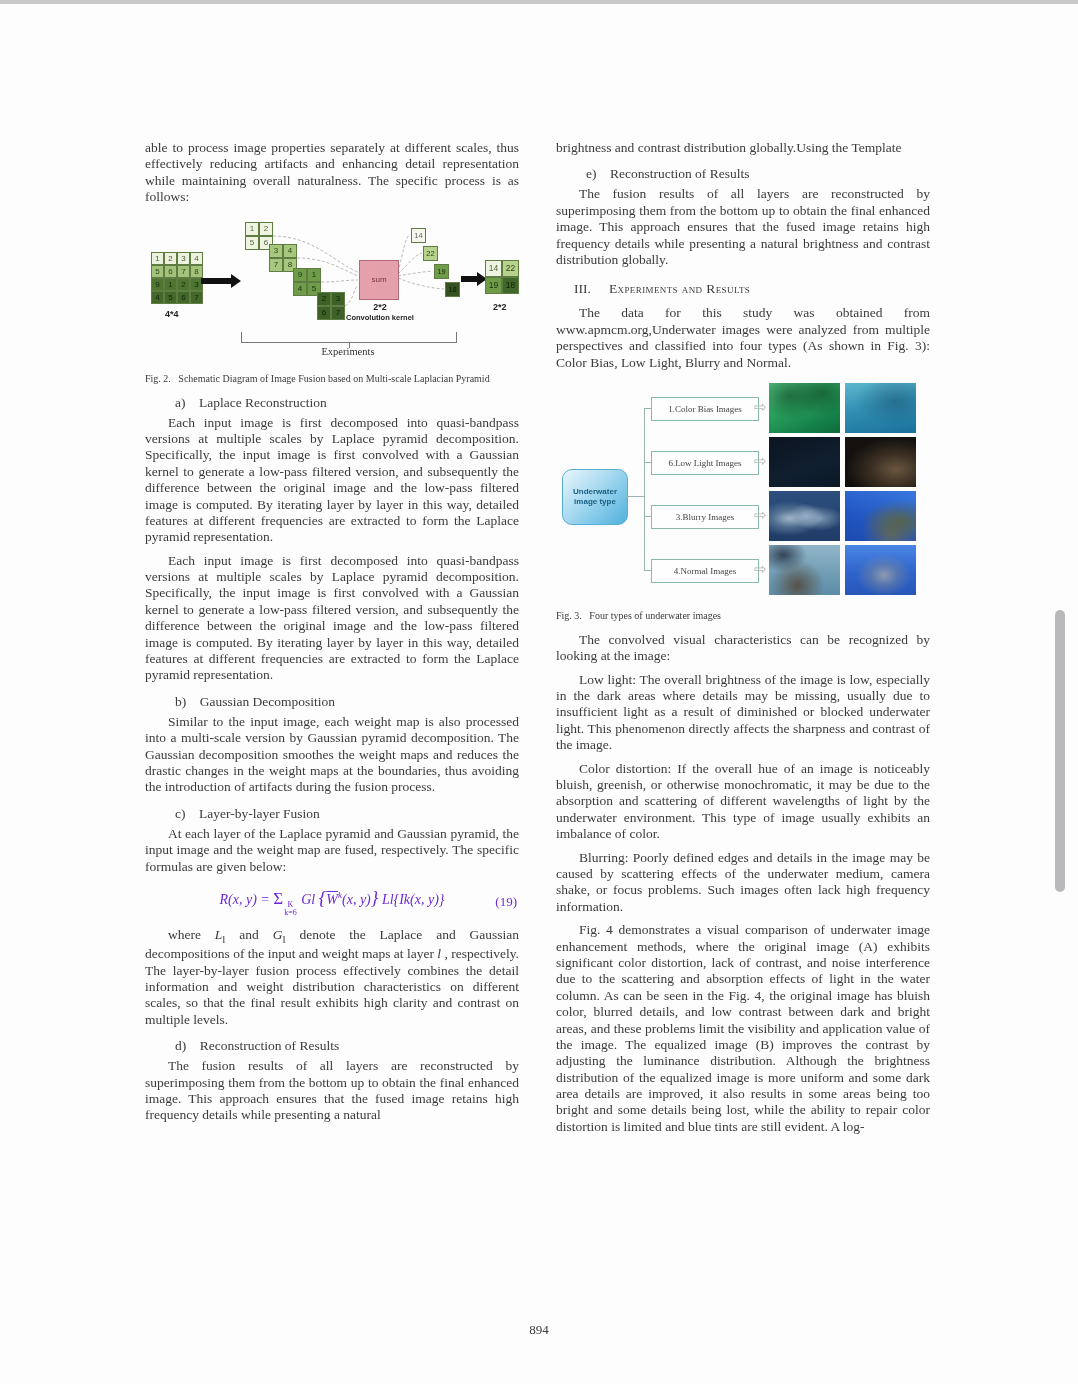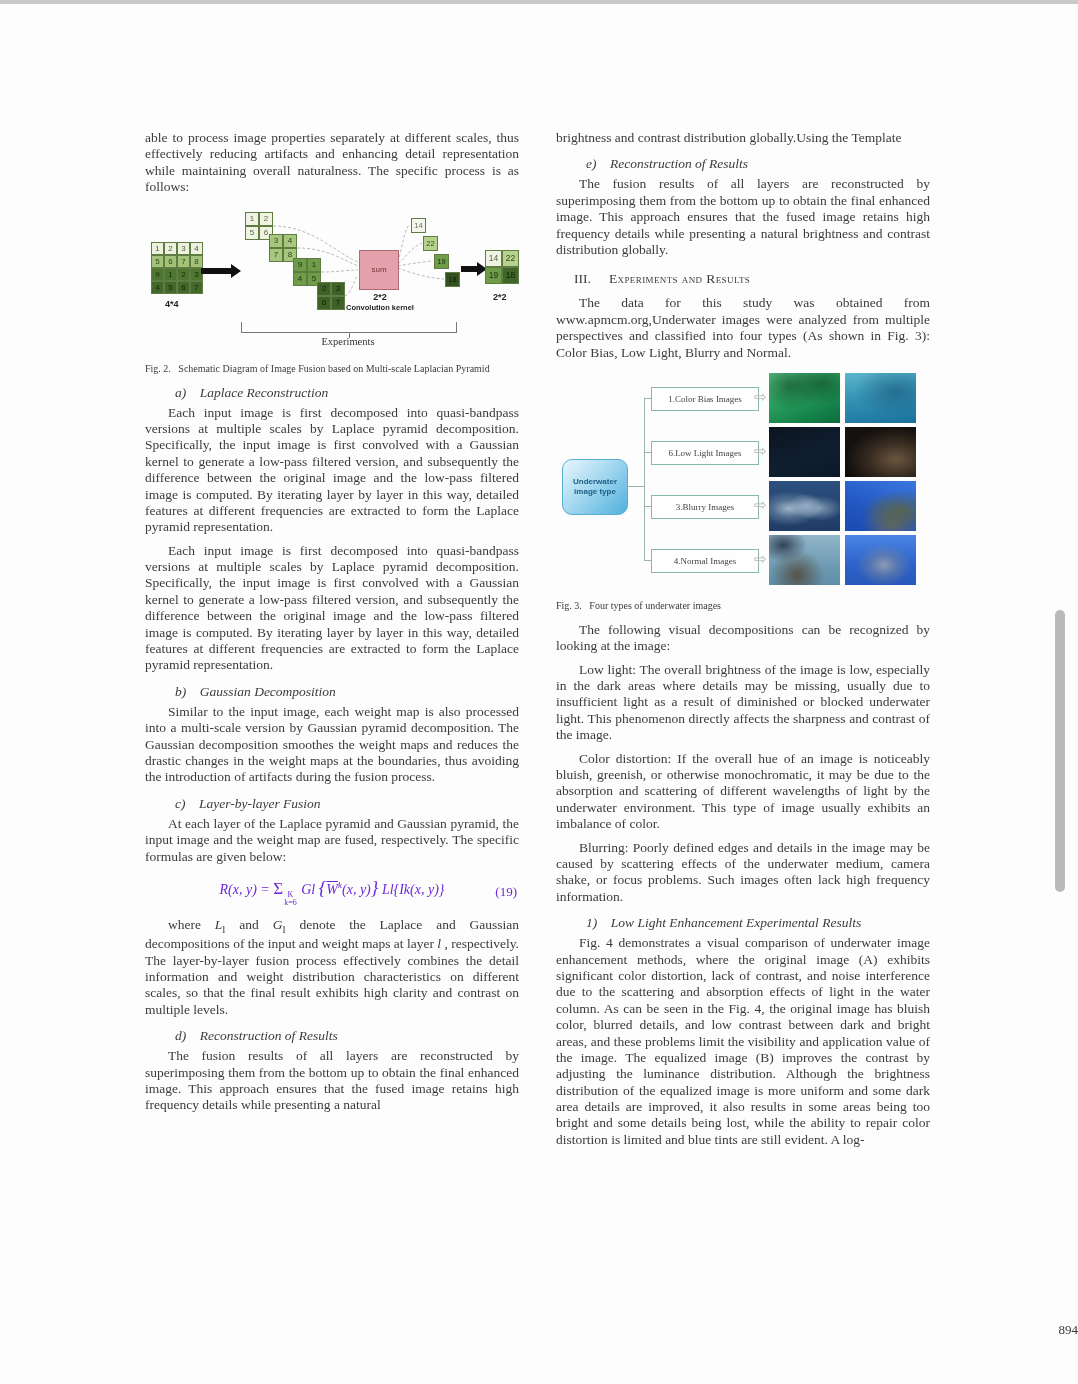--- a/index.html
+++ b/index.html
@@ -2,38 +2,38 @@
 <html><head>
 <meta charset="utf-8">
 <style>
   html,body{margin:0;padding:0;}
   body{
     width:1078px;height:1384px;position:relative;overflow:hidden;
     background:#fdfdfd;color:#3a3a3a;
     font-family:"Liberation Serif", serif;
   }
   .edge-top{position:absolute;top:0;left:0;right:0;height:4px;background:#c9c9c9;}
-  .columns{position:absolute;top:130px;left:145px;display:flex;gap:37px;}
+  .columns{position:absolute;top:140px;left:145px;display:flex;gap:37px;}
   .col{width:374px;}
   p.body{
     font-size:13.5px;line-height:1.215;text-align:justify;
     margin:0 0 7px;text-indent:1.7em;color:#3b3b3b;
   }
   p.noindent{text-indent:0;}
   h4.sub{
-    font-style:italic;font-weight:normal;font-size:13.5px;
+    font-weight:normal;font-size:13.5px;
     margin:10px 0 4px;padding-left:30px;white-space:pre-wrap;color:#3b3b3b;
   }
   h3.section{
     font-size:13.5px;font-weight:normal;margin:13px 0 8px;padding-left:18px;color:#3b3b3b;
   }
   h3.section .secnum{margin-right:18px;}
   h3.section .sc{font-variant:small-caps;letter-spacing:.4px;}
   p.caption{font-size:10px;line-height:1.3;margin:6px 0 10px;white-space:pre-wrap;color:#3b3b3b;}
-  .page-number{position:absolute;bottom:46px;left:0;right:0;text-align:right;font-size:13px;color:#3b3b3b;}
+  .page-number{position:absolute;bottom:46px;left:0;right:0;text-align:center;font-size:13px;color:#3b3b3b;}
   .scroll-thumb{position:absolute;right:13px;top:610px;width:10px;height:282px;border-radius:6px;background:#b9b9bb;}
 
   
   .fig2{position:relative;height:152px;margin:8px 0 0;font-family:"Liberation Sans", sans-serif;}
   .fig2 svg.links{position:absolute;left:0;top:0;}
   .grid{position:absolute;display:grid;}
   .cell{
     display:flex;align-items:center;justify-content:center;
     font-size:8px;outline:1px solid #5f7d42;outline-offset:-1px;
   }
@@ -297,24 +297,23 @@
       <div class="photo p21"></div>
       <div class="photo p22"></div>
       <div class="photo p31"></div>
       <div class="photo p32"></div>
       <div class="photo p41"></div>
       <div class="photo p42"></div>
     </div>
 
     <p class="caption">Fig. 3.   Four types of underwater images</p>
 
-    <p class="body">The following visual decompositions can be recognized by looking at the image:</p>
+    <p class="body">The convolved visual characteristics can be recognized by looking at the image:</p>
     <p class="body">Low light: The overall brightness of the image is low, especially in the dark areas where details may be missing, usually due to insufficient light as a result of diminished or blocked underwater light. This phenomenon directly affects the sharpness and contrast of the image.</p>
     <p class="body">Color distortion: If the overall hue of an image is noticeably bluish, greenish, or otherwise monochromatic, it may be due to the absorption and scattering of different wavelengths of light by the underwater environment. This type of image usually exhibits an imbalance of color.</p>
     <p class="body">Blurring: Poorly defined edges and details in the image may be caused by scattering effects of the underwater medium, camera shake, or focus problems. Such images often lack high frequency information.</p>
 
-    <h4 class="sub">1)    Low Light Enhancement Experimental Results</h4>
     <p class="body">Fig. 4 demonstrates a visual comparison of underwater image enhancement methods, where the original image (A) exhibits significant color distortion, lack of contrast, and noise interference due to the scattering and absorption effects of light in the water column. As can be seen in the Fig. 4, the original image has bluish color, blurred details, and low contrast between dark and bright areas, and these problems limit the visibility and application value of the image. The equalized image (B) improves the contrast by adjusting the luminance distribution. Although the brightness distribution of the equalized image is more uniform and some dark area details are improved, it also results in some areas being too bright and some details being lost, while the ability to repair color distortion is limited and blue tints are still evident. A log-</p>
   </div>
 </div>
 
 <div class="scroll-thumb"></div>
 <div class="page-number">894</div>
 
 </body></html>

